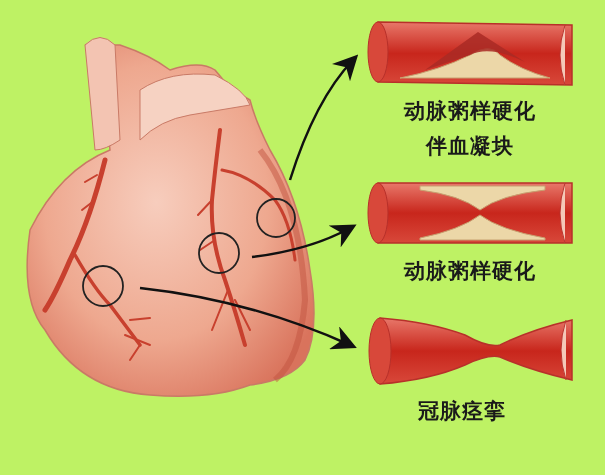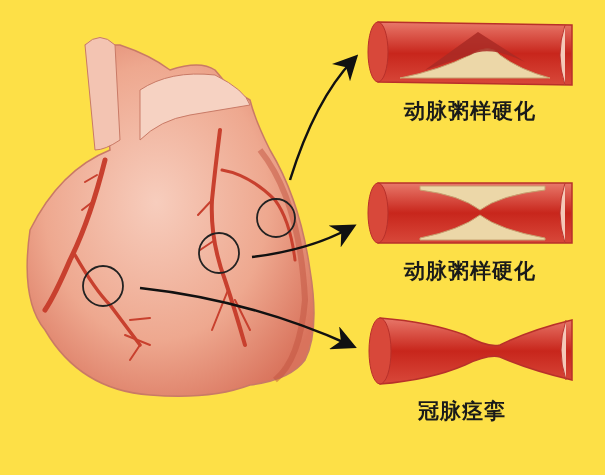--- a/index.html
+++ b/index.html
@@ -1,16 +1,16 @@
 <!DOCTYPE html>
 <html><head>
 <meta charset="utf-8">
 <style>
   html,body{margin:0;padding:0;background:#fff;}
-  #canvas{position:relative;width:605px;height:475px;overflow:hidden;background:#fde047;font-family:"DejaVu Sans",sans-serif;}
+  #canvas{position:relative;width:605px;height:475px;overflow:hidden;background:#bef264;font-family:"DejaVu Sans",sans-serif;}
   svg{position:absolute;left:0;top:0;}
   .label{position:absolute;color:#1a1a1a;font-size:21px;font-weight:bold;letter-spacing:1px;text-align:center;white-space:nowrap;}
 </style>
 </head>
 <body>
 
 <div id="canvas">
   <svg width="605" height="475" viewBox="0 0 605 475">
     <defs>
       <radialGradient id="hg" cx="45%" cy="45%" r="65%">
@@ -74,15 +74,16 @@
     </g>
 
     <g>
       <path d="M380,318 Q430,322 465,335 Q488,348 500,345 Q530,330 572,320 L572,380 Q530,370 500,357 Q488,354 465,365 Q430,380 380,384 Q366,351 380,318 Z" fill="url(#vg)" stroke="#b8302a" stroke-width="1.5"></path>
       <ellipse cx="380" cy="351" rx="11" ry="33" fill="#d8483a" stroke="#b8302a"></ellipse>
       <path d="M566,320 Q556,350 566,380" fill="#f4c8b8" stroke="#b8302a"></path>
     </g>
   </svg>
 
   <div class="label" style="left:390px;top:97px;width:160px;">动脉粥样硬化</div>
+  <div class="label" style="left:390px;top:132px;width:160px;">伴血凝块</div>
   <div class="label" style="left:390px;top:257px;width:160px;">动脉粥样硬化</div>
   <div class="label" style="left:382px;top:397px;width:160px;">冠脉痉挛</div>
 </div>
 
 </body></html>

